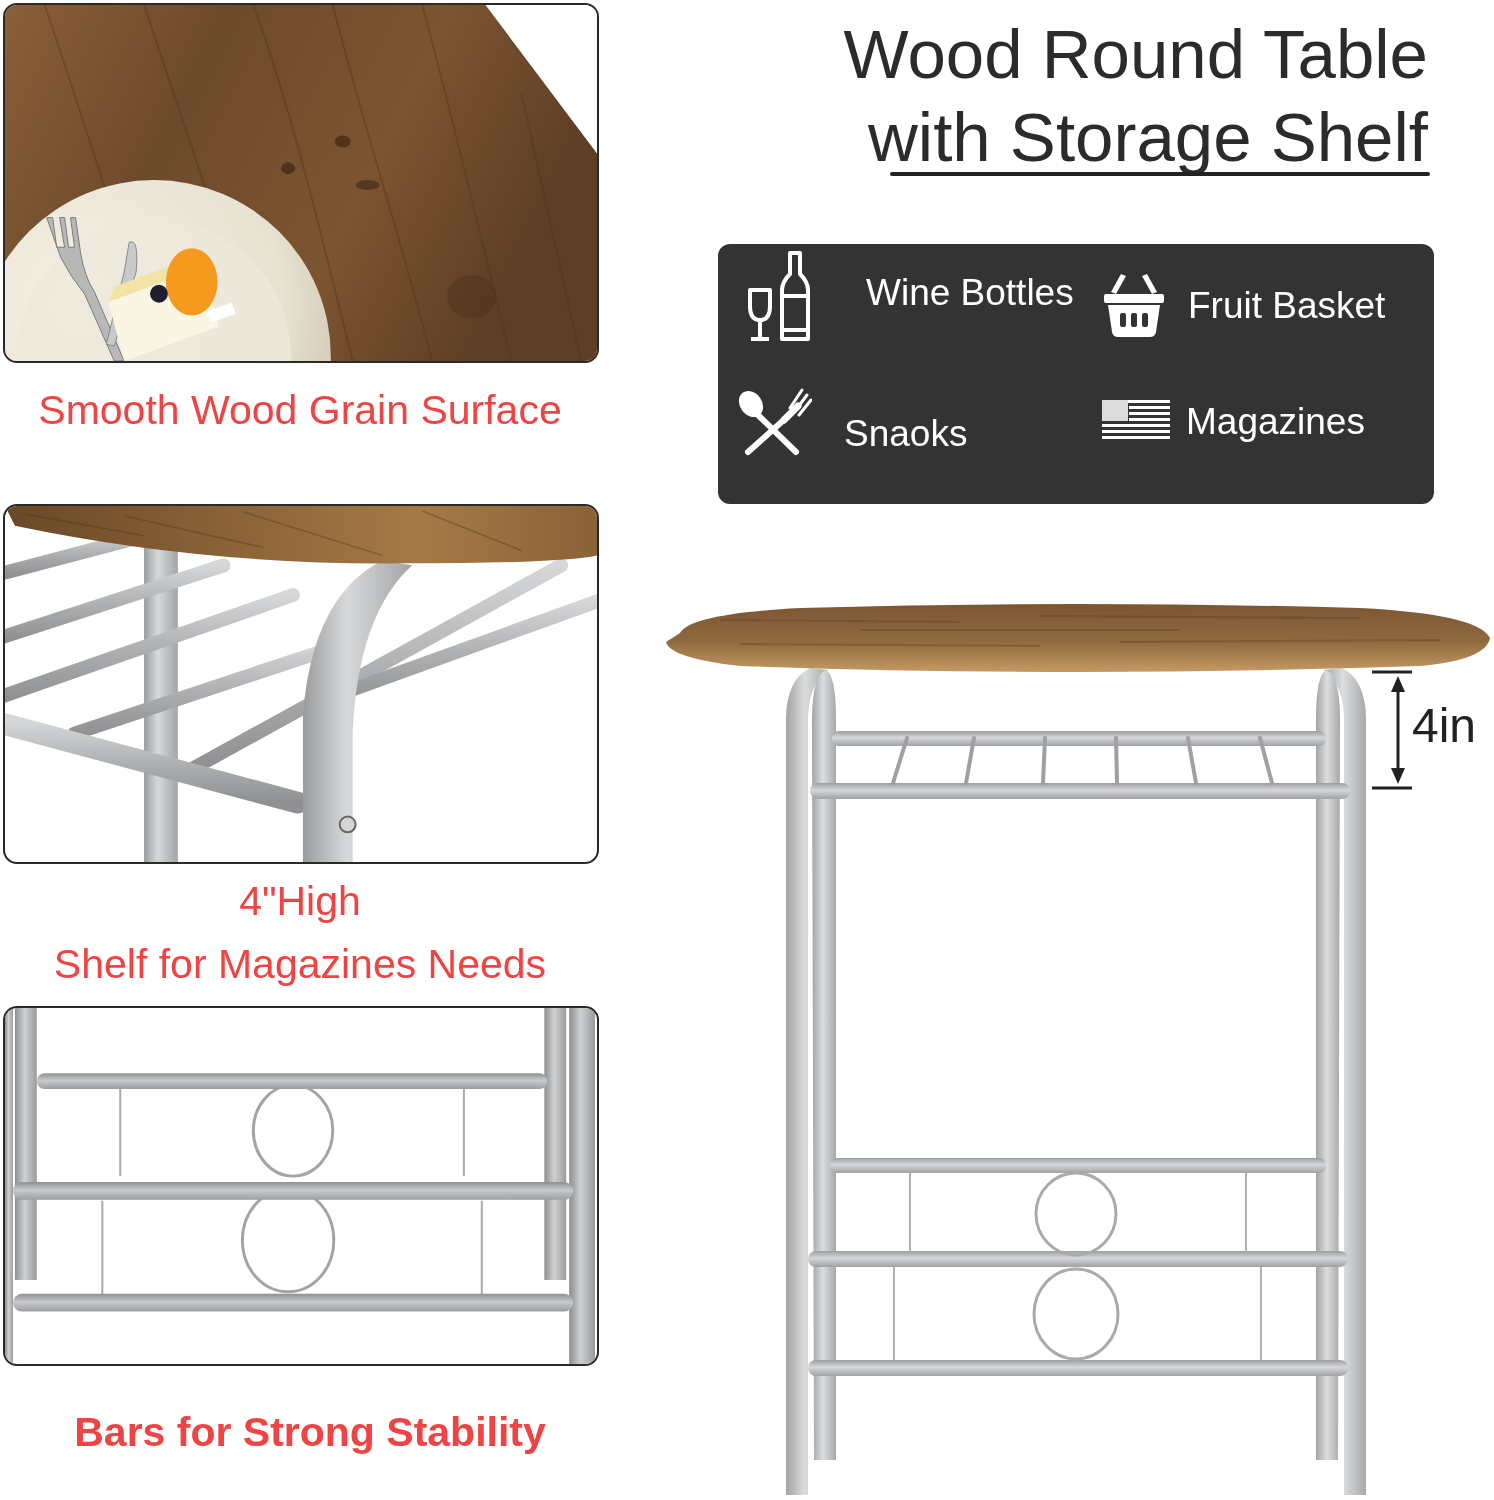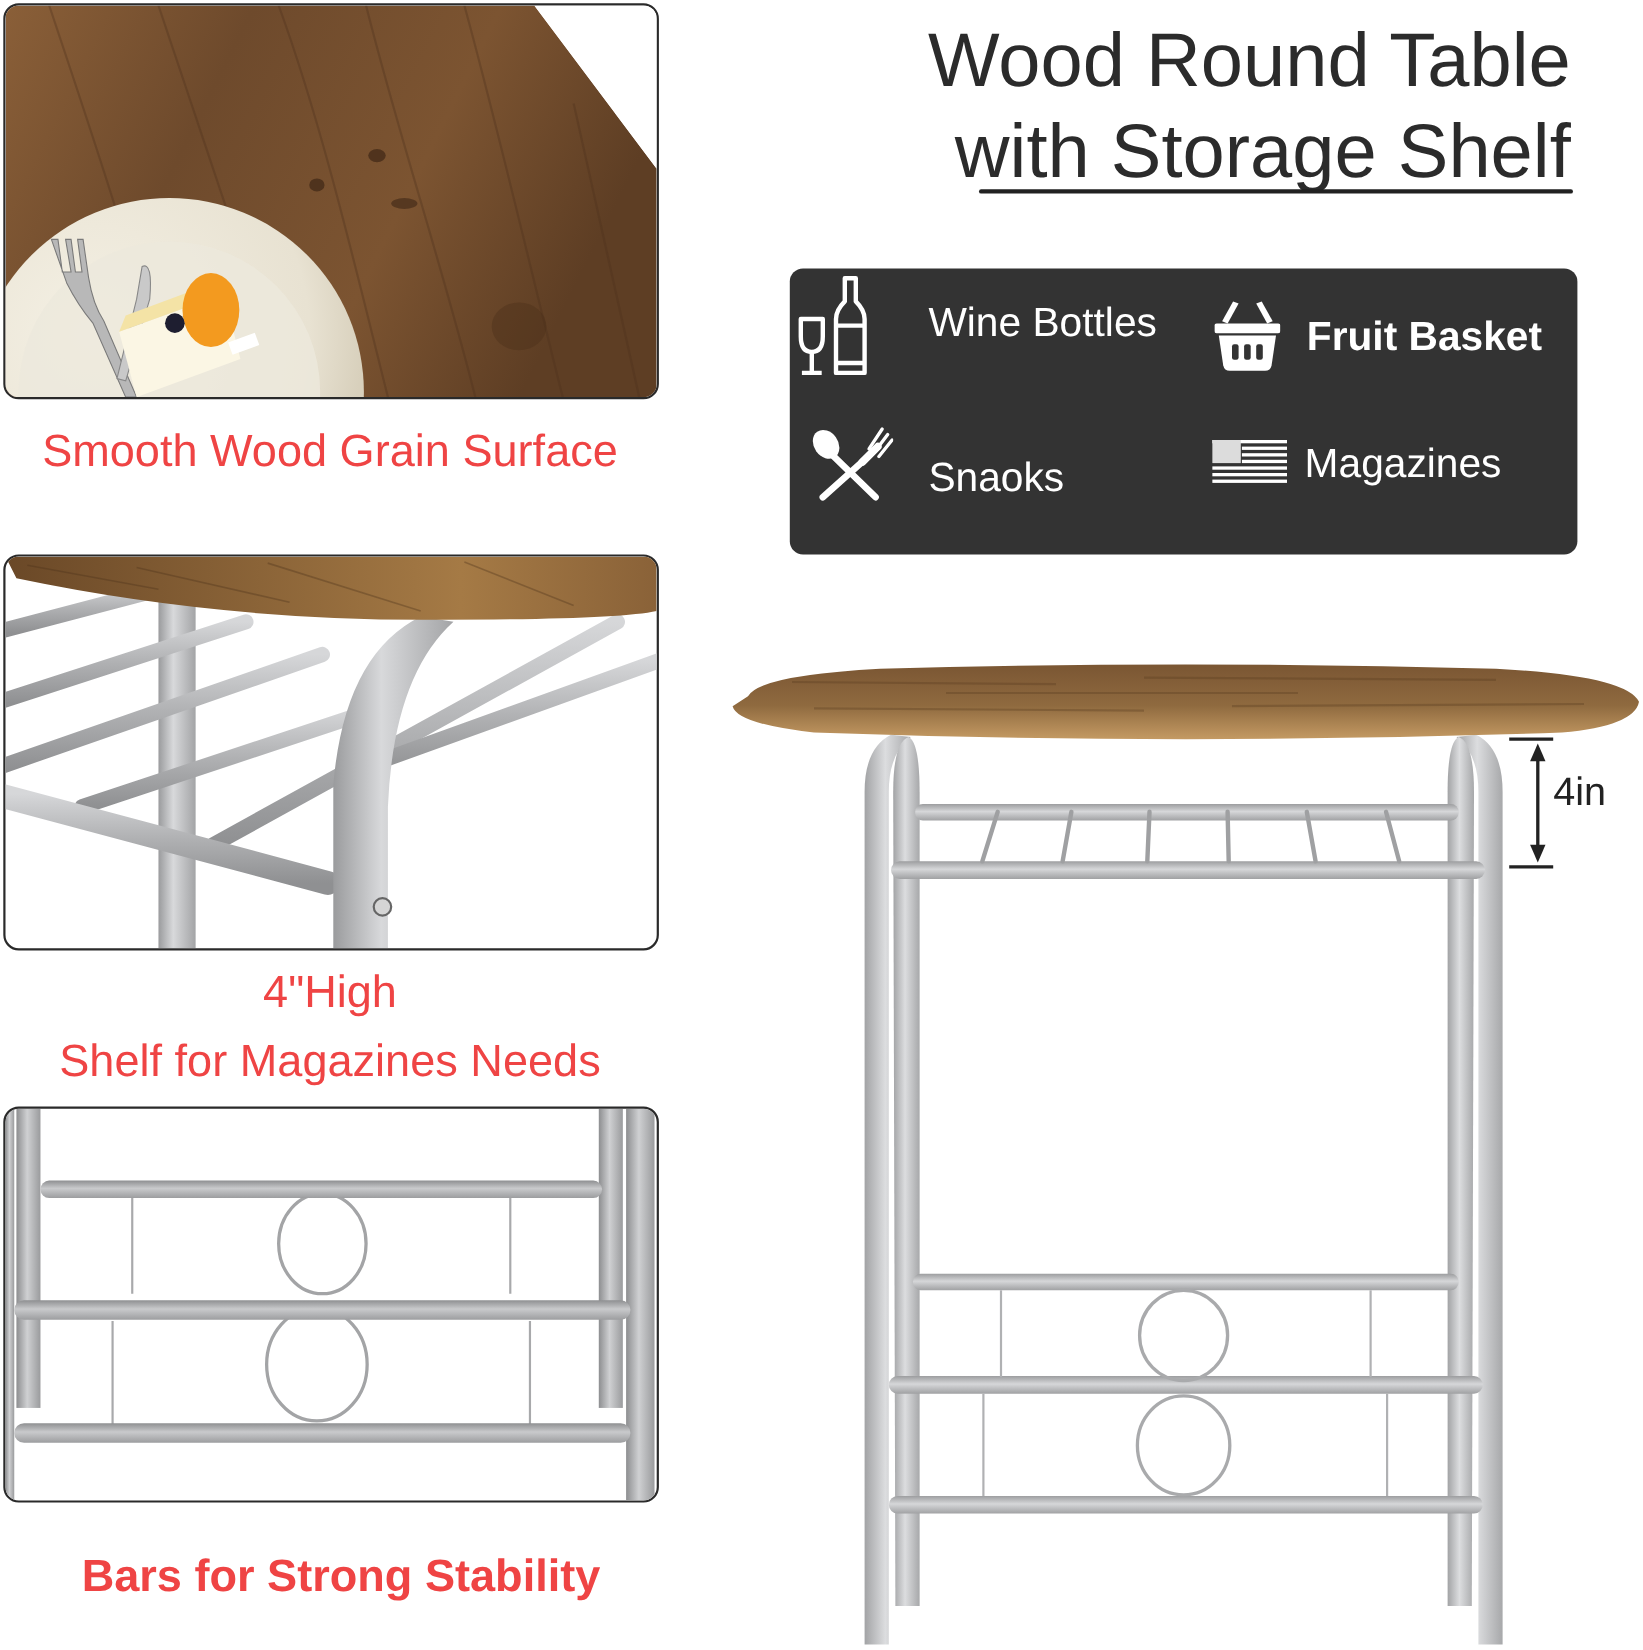--- a/index.html
+++ b/index.html
@@ -57,21 +57,21 @@
   .usage-label {
     color: #ffffff;
     font-size: 37px;
     white-space: nowrap;
     line-height: 1;
   }
 
   .measure-label {
     position: absolute;
     left: 1412px; top: 702px;
-    font-size: 36px;
+    font-size: 48px;
     color: #222222;
     line-height: 1;
   }
 </style>
 </head>
 <body>
 
 <div class="panel" style="left:3px; top:3px; width:596px; height:360px;">
   <svg viewBox="0 0 596 360" preserveAspectRatio="none">
     <defs>
@@ -208,35 +208,35 @@
 <div class="caption" style="left:10px; top:1386px; width:600px;">
   <div style="line-height:42px; margin-top:25px;font-weight:bold;">Bars for Strong Stability</div>
 </div>
 
 <div class="title" style="top:20px;">Wood Round Table</div>
 <div class="title" style="top:103px;margin-left:40px;">with Storage Shelf</div>
 <div class="title-rule"></div>
 
 <div class="usage-box">
 
-  <div class="usage-item" style="left:6px; top:6px;">
+  <div class="usage-item" style="left:28px; top:6px;">
     <svg class="usage-icon" width="68" height="94" viewBox="0 0 68 94">
       <g fill="none" stroke="#ffffff" stroke-width="4" stroke-linejoin="round">
         <path d="M4,40 L24,40 L24,56 Q24,70 14,70 Q4,70 4,56 Z"></path>
         <line x1="14" y1="70" x2="14" y2="88"></line>
         <line x1="5" y1="89" x2="23" y2="89"></line>
         <path d="M44,3 L54,3 L54,24 Q62,32 62,40 L62,89 L36,89 L36,40 Q36,32 44,24 Z"></path>
         <line x1="37" y1="46" x2="61" y2="46"></line>
         <line x1="37" y1="80" x2="61" y2="80"></line>
       </g>
     </svg>
     <span class="usage-label" style="margin-left:52px; margin-top:-10px;">Wine Bottles</span>
   </div>
 
-  <div class="usage-item" style="left:386px; top:28px;font-weight:bold;">
+  <div class="usage-item" style="left:386px; top:28px;">
     <svg class="usage-icon" width="60" height="66" viewBox="0 0 60 66">
       <g fill="#ffffff">
         <path d="M17,2 L22,4 L12,22 L7,20 Z"></path>
         <path d="M43,2 L38,4 L48,22 L53,20 Z"></path>
         <rect x="0" y="22" width="60" height="9" rx="2"></rect>
         <path d="M4,33 L56,33 L52,60 Q51,65 46,65 L14,65 Q9,65 8,60 Z"></path>
       </g>
       <g fill="#333333">
         <rect x="16" y="41" width="6" height="14" rx="2"></rect>
         <rect x="27" y="41" width="6" height="14" rx="2"></rect>

